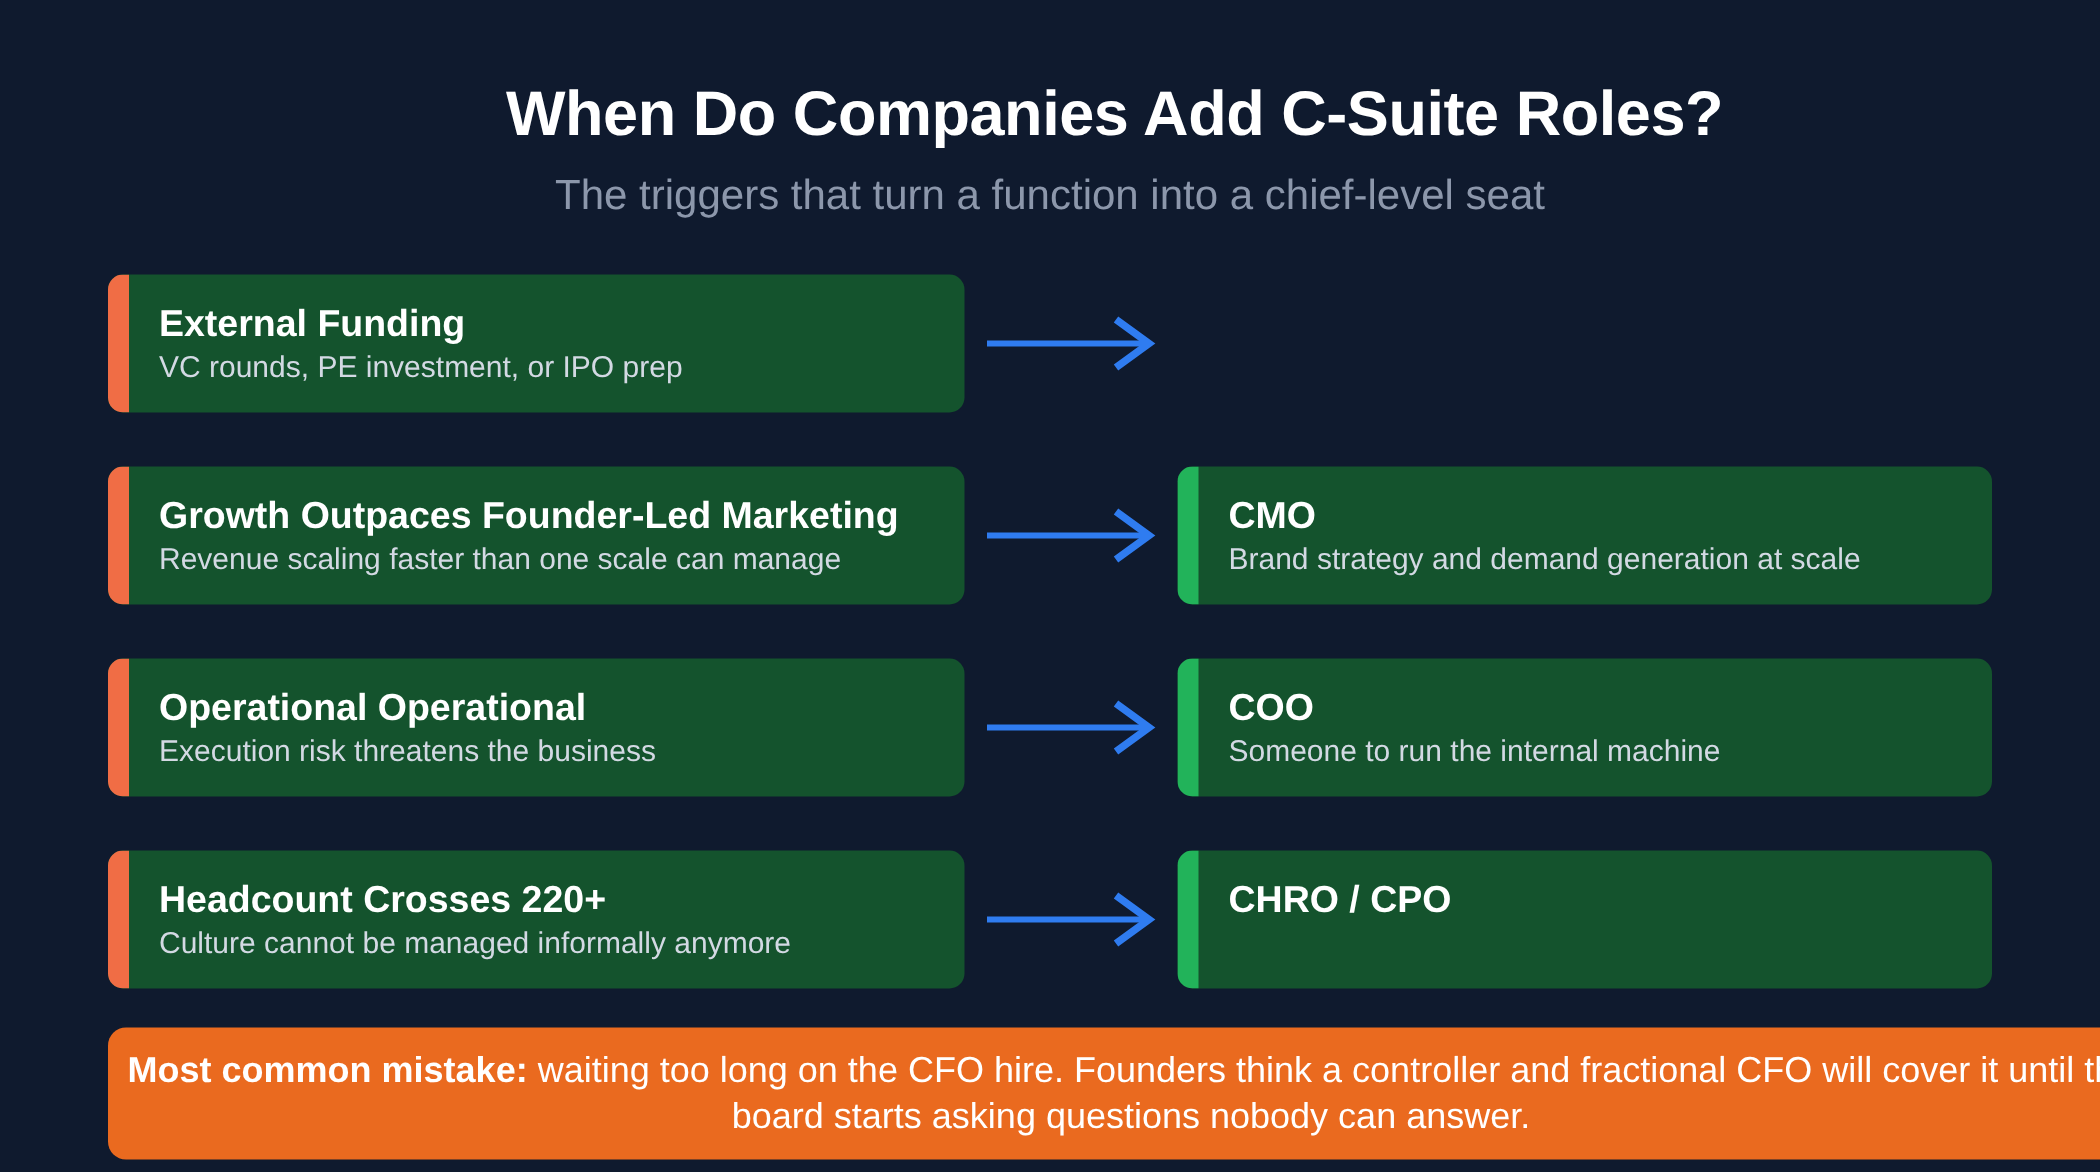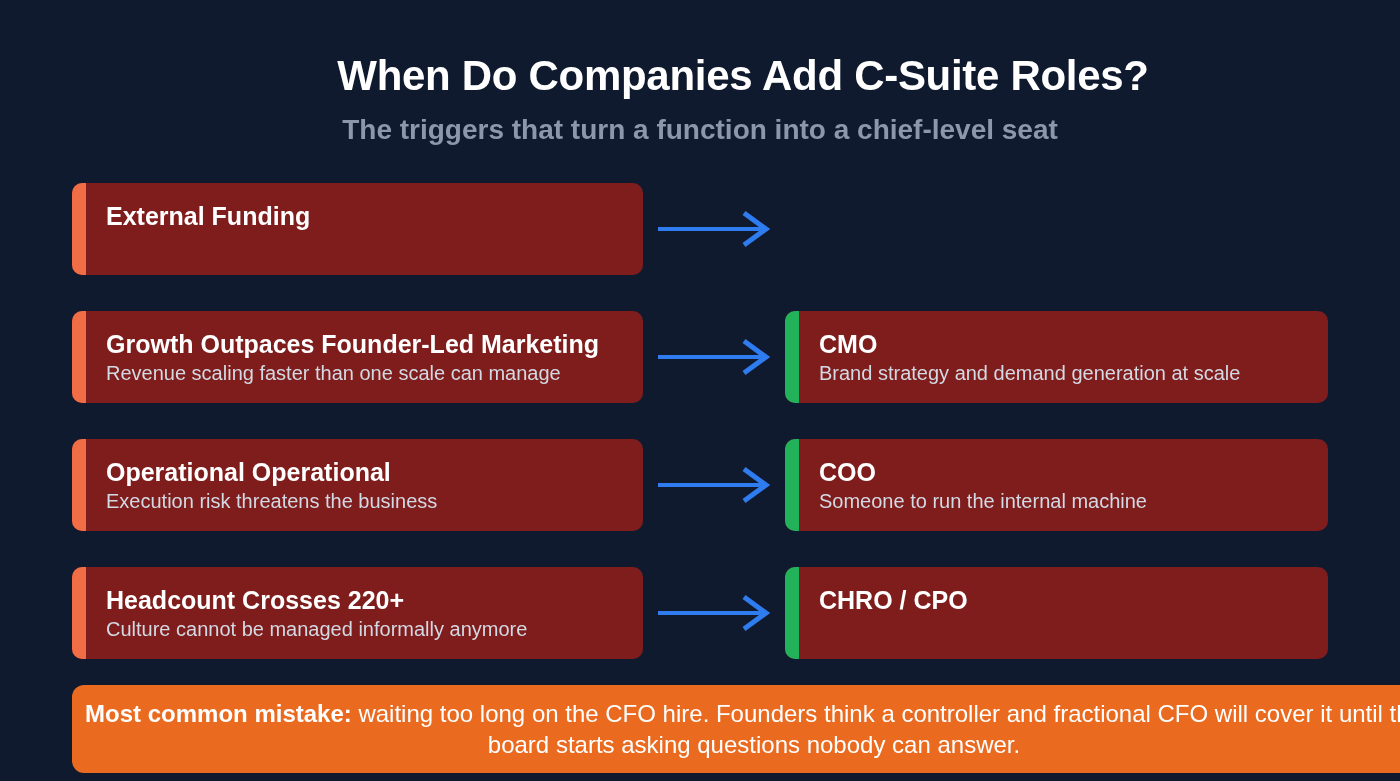--- a/index.html
+++ b/index.html
@@ -11,26 +11,25 @@
     }
     .title {
       position:absolute; left:0; top:52px; width:1400px;
       text-align:center; color:#ffffff;
       font-size:42px; font-weight:bold; letter-spacing:-0.3px;padding-left:43px;
     }
     .subtitle {
       position:absolute; left:0; top:114px; width:1400px;
       text-align:center; color:#8c97ab;
       font-size:28px;
-      font-weight:bold;
     }
     .row { position:absolute; left:0; width:1400px; height:92px; }
     .card {
       position:absolute; top:0; height:92px;
-      background:#7f1d1d; border-radius:10px; overflow:hidden;
+      background:#14532d; border-radius:10px; overflow:hidden;
       box-sizing:border-box;
     }
     .card .bar { position:absolute; left:0; top:0; bottom:0; width:14px; }
     .card.trigger { left:72px; width:571px; }
     .card.role { left:785px; width:543px; }
     .card .head {
       position:absolute; left:34px; top:19px;
       color:#ffffff; font-weight:bold; font-size:25px; white-space:nowrap;
     }
     .card .desc {
@@ -49,20 +48,21 @@
 </head>
 <body>
 
 <div class="title">When Do Companies Add C-Suite Roles?</div>
 <div class="subtitle">The triggers that turn a function into a chief-level seat</div>
 
 <div class="row" style="top:183px;">
   <div class="card trigger">
     <div class="bar" style="background:#f06d45;"></div>
     <div class="head">External Funding</div>
+    <div class="desc">VC rounds, PE investment, or IPO prep</div>
   </div>
   <svg class="arrow" viewBox="0 0 116 40">
     <line x1="2" y1="20" x2="106" y2="20" stroke="#2f7cf0" stroke-width="4"></line>
     <polyline points="88,4 110,20 88,36" fill="none" stroke="#2f7cf0" stroke-width="5" stroke-linejoin="miter"></polyline>
   </svg>
 </div>
 
 <div class="row" style="top:311px;">
   <div class="card trigger">
     <div class="bar" style="background:#f06d45;"></div>

